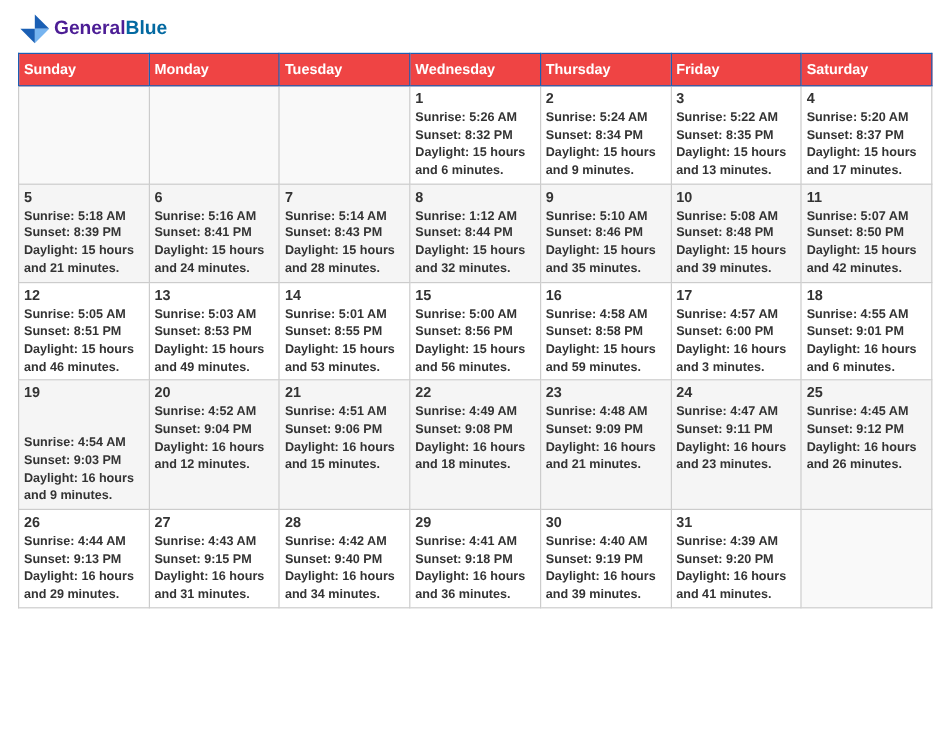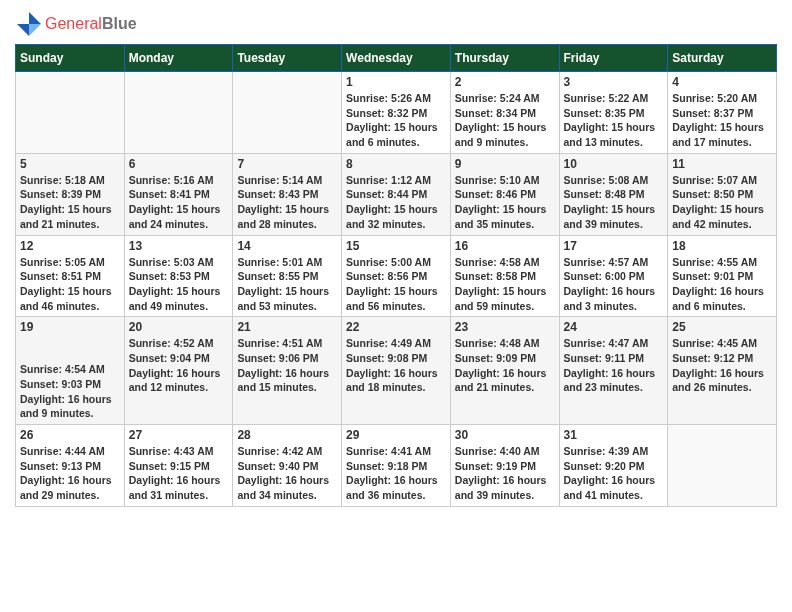--- a/index.html
+++ b/index.html
@@ -37,21 +37,21 @@
     .location-title {
       font-size: 16px;
       color: #333;
     }
     .calendar {
       width: 100%;
       border-collapse: collapse;
       font-size: 11px;
     }
     .calendar th {
-      background-color: #14532d;
+      background-color: #ef4444;
       color: #fff;
       padding: 6px 4px;
       text-align: left;
       font-size: 12px;
       border: 1px solid #1a5fb4;
     }
     .calendar td {
       border: 1px solid #ccc;
       vertical-align: top;
       padding: 3px 4px;
@@ -87,21 +87,21 @@
 
 <div class="header-area">
   <div class="logo">
     <div class="logo-row">
       <svg width="28" height="28" viewBox="0 0 28 28">
         <polygon points="14,2 26,14 14,14" fill="#1a5fb4"></polygon>
         <polygon points="14,14 26,14 14,26" fill="#76b4f0"></polygon>
         <polygon points="2,14 14,14 14,26" fill="#1a5fb4"></polygon>
       </svg>
       <div>
-        <span style="font-size:16px;font-weight:normal;color:#ef4444;">General</span><span style="font-size:16px;font-weight:bold;color:#737373;">Blue</span>
+        <span style="font-size:16px;font-weight:bold;color:#4c1d95;">General</span><span style="font-size:16px;font-weight:bold;color:#0369a1;">Blue</span>
       </div>
     </div>
   </div>
   <div class="title-area">
     <div class="month-title"></div>
     <div class="location-title"></div>
   </div>
 </div>
 
 <table class="calendar">

